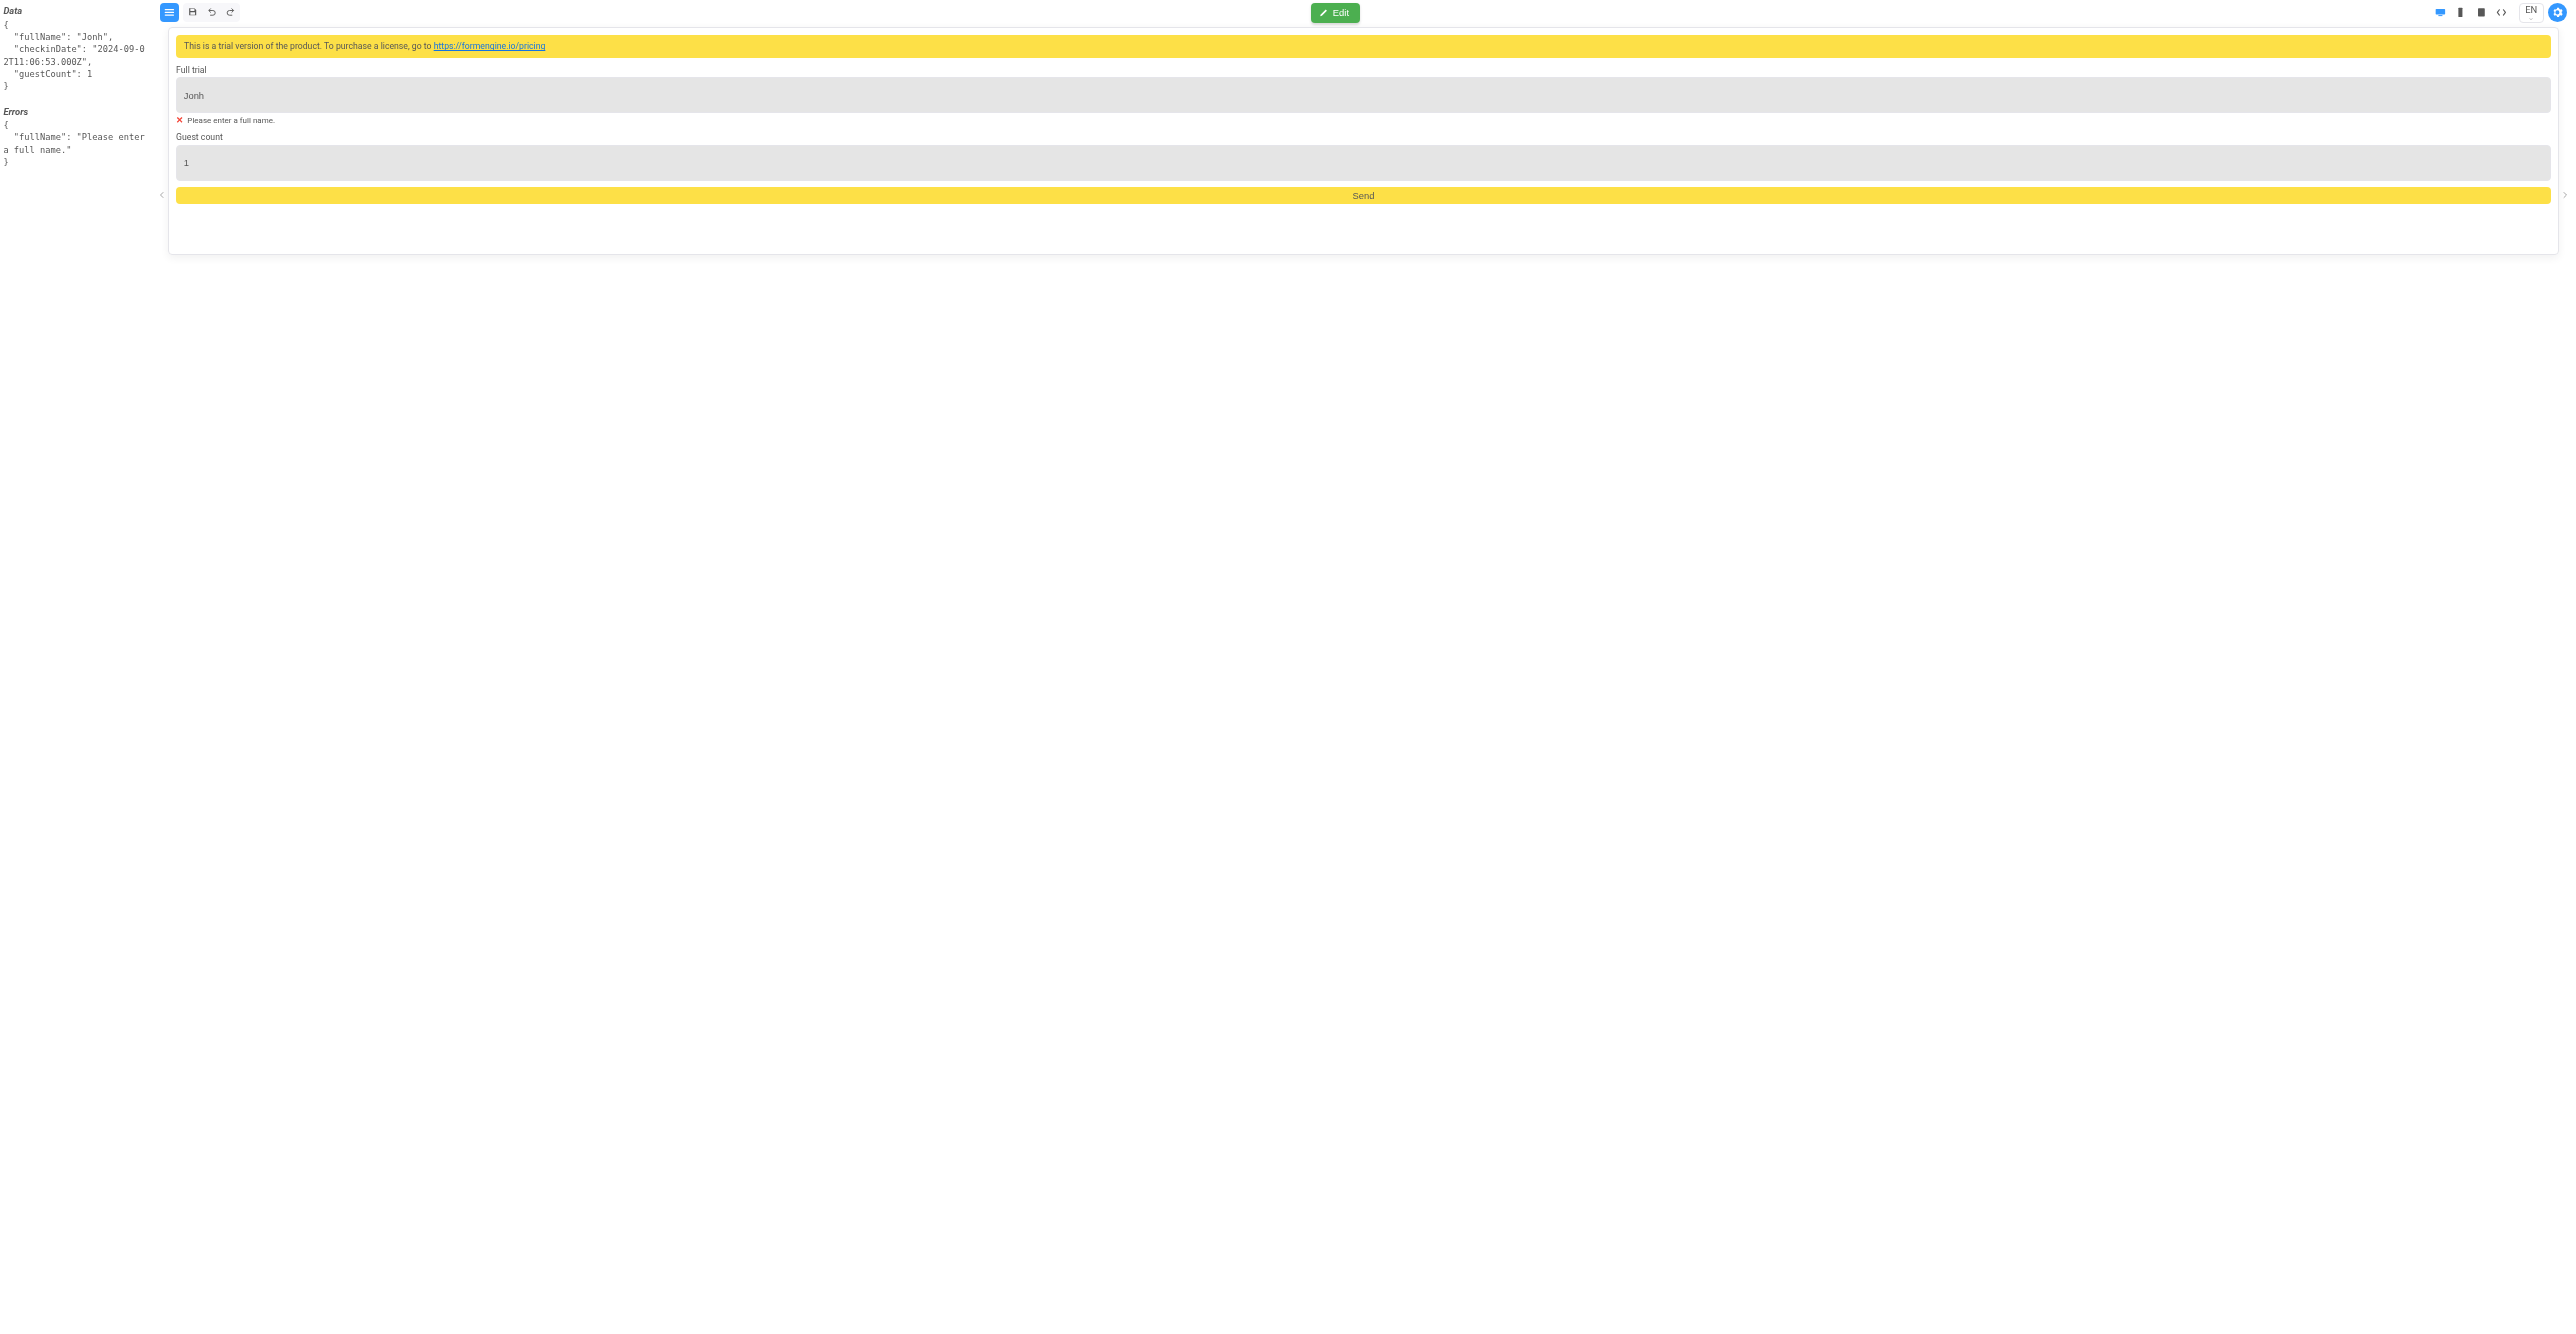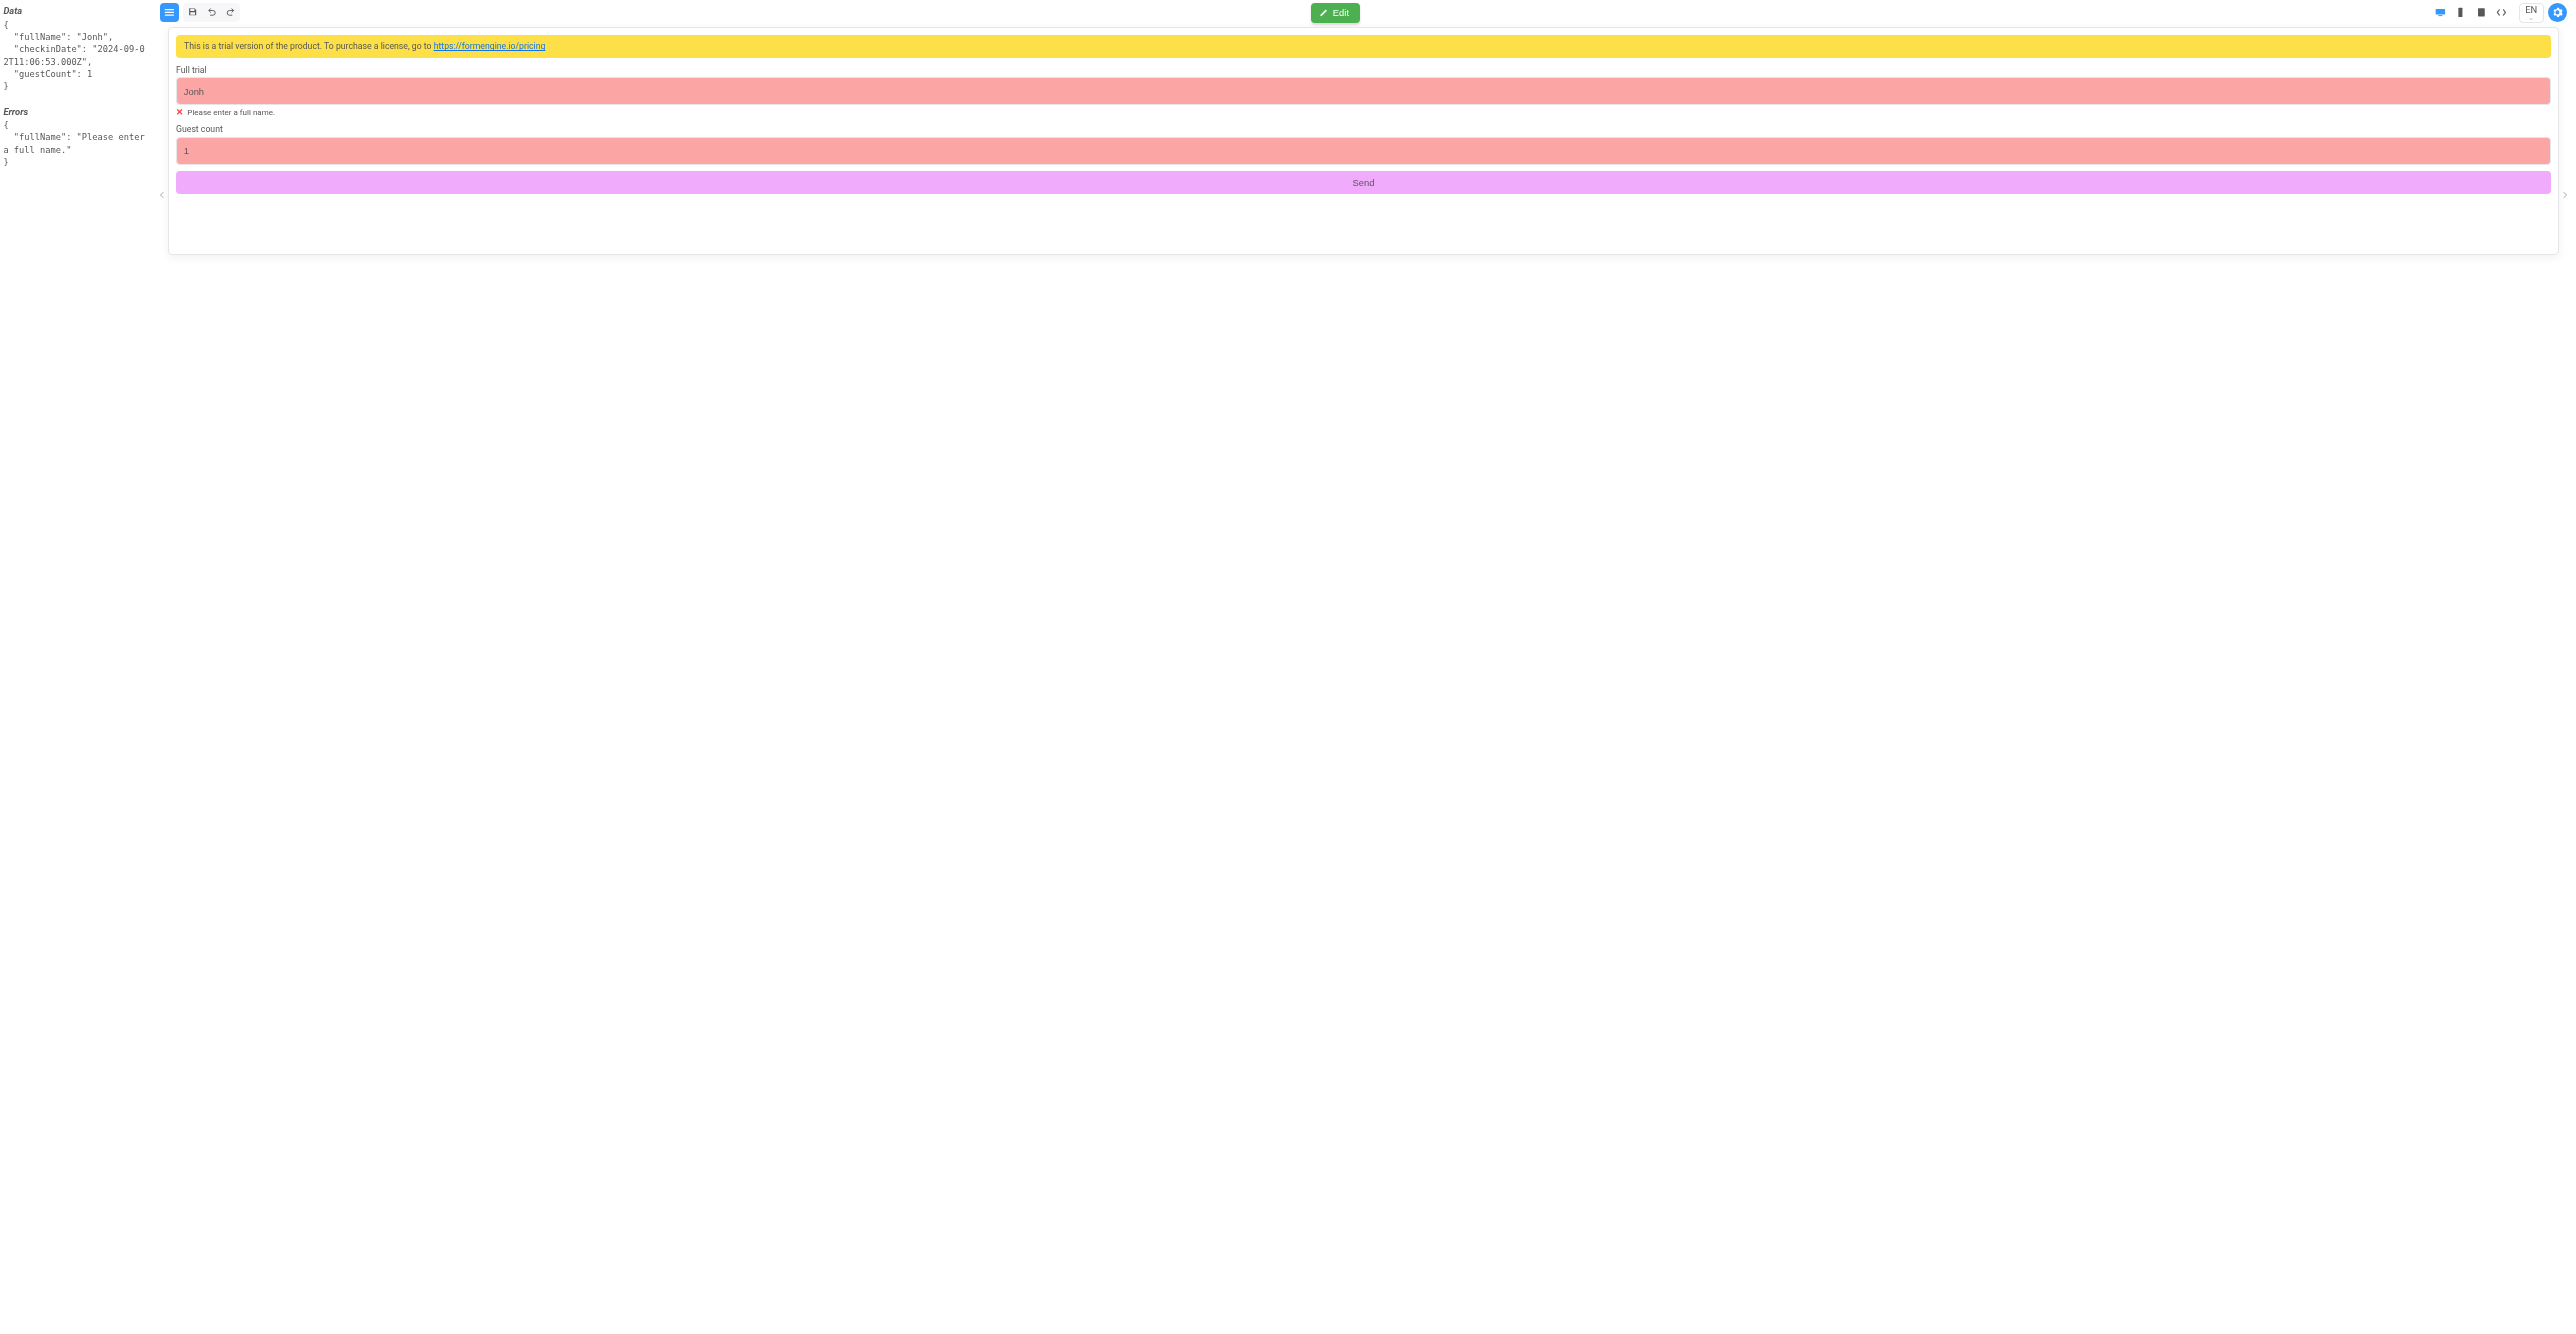--- a/index.html
+++ b/index.html
@@ -154,27 +154,27 @@
   .form-group { margin-bottom: 6.7px; }
   .form-label {
     display: block;
     font-size: 8.7px;
     color: #575757;
     margin-bottom: 2.7px;
   }
   .form-input-wrap { position: relative; }
   .form-input {
     width: 100%;
-    height: 28px;
+    height: 36px;
     border: 0.7px solid #e5e5ea;
     border-radius: 4px;
     padding: 2.7px 6.7px;
     font-size: 9.4px;
     color: #575757;
-    background: #fca5a5;
+    background: #e5e5e5;
   }
   .input-suffix {
     position: absolute;
     right: 5.4px;
     top: 50%;
     transform: translateY(-50%);
     color: #a6a6a6;
     display: inline-flex;
   }
   .error-row {
@@ -188,22 +188,22 @@
     font-weight: 700;
     font-size: 8.7px;
     line-height: 1;
   }
   .error-row .msg {
     font-size: 8px;
     color: #575757;
   }
   .send-btn {
     width: 100%;
-    height: 23px;
-    background: #f0abfc;
+    height: 17px;
+    background: #fde047;
     color: #575757;
     border: none;
     border-radius: 4px;
     font-size: 9.4px;
     cursor: pointer;
   }
 </style>
 </head>
 <body>
 

